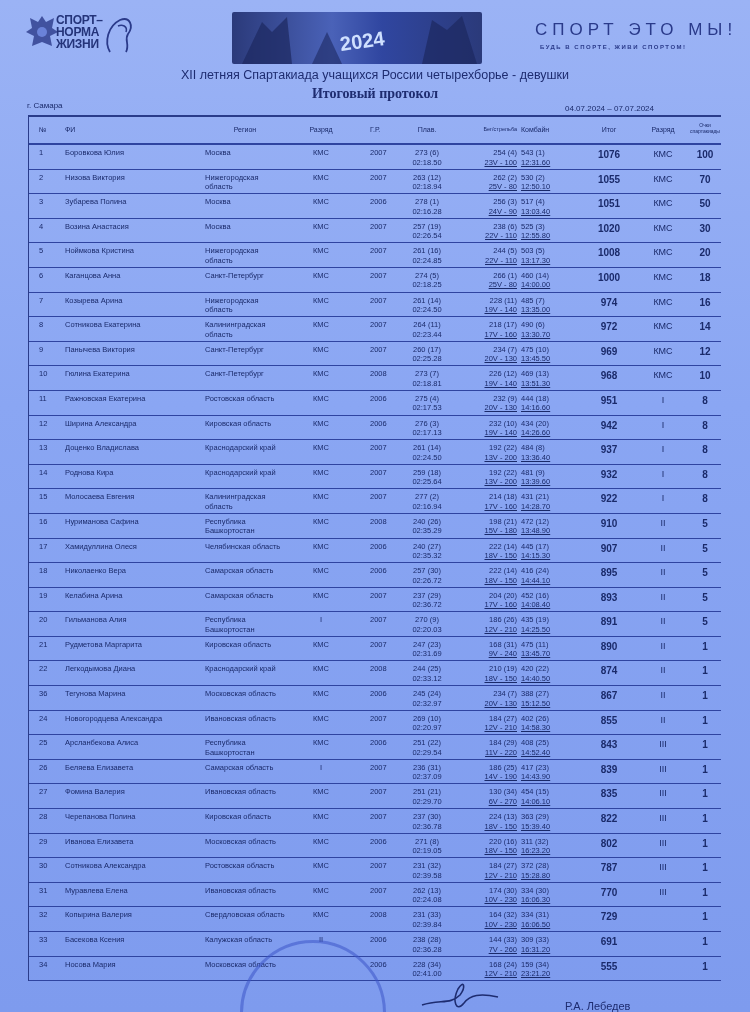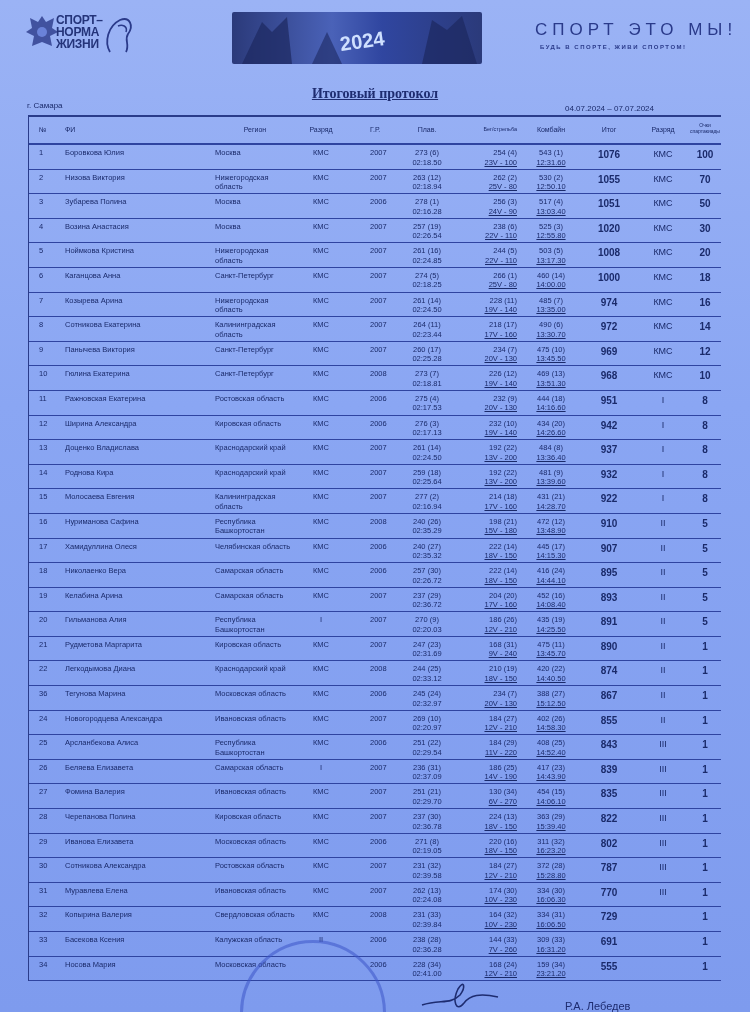--- a/index.html
+++ b/index.html
@@ -16,36 +16,36 @@
   }
   .header { position:absolute; left:0; top:0; width:750px; height:96px; }
   .emblem { position:absolute; left:22px; top:12px; width:40px; height:44px; }
   .logo-text { position:absolute; left:56px; top:14px; font-size:12px; font-weight:bold; line-height:12px; color:#24347a; letter-spacing:-0.3px; }
   .runner { position:absolute; left:100px; top:12px; width:40px; height:46px; }
   .banner { position:absolute; left:232px; top:12px; width:250px; height:52px; background:linear-gradient(90deg,#2b3a7a,#4a62b8 40%,#3046a0 60%,#2b3a7a); border-radius:2px; overflow:hidden; }
   .banner-year { position:absolute; left:108px; top:18px; color:#cfe0ff; font-weight:bold; font-size:20px; transform:rotate(-8deg); }
   .slogan { position:absolute; left:535px; top:20px; font-size:17px; letter-spacing:5px; color:#2a3a8a; }
   .slogan-sub { position:absolute; left:540px; top:44px; font-size:6px; letter-spacing:1.5px; color:#2a3a8a; font-weight:bold; }
   .event-title { position:absolute; left:0; top:68px; width:750px; text-align:center; font-size:12.5px; color:#1e2c70; }
-  .protocol-title { position:absolute; left:0; top:86px; width:750px; text-align:center; font-family:"Liberation Serif", serif; font-weight:bold; font-size:14px; color:#1e2c70;text-decoration:underline; }
+  .protocol-title { position:absolute; left:0; top:86px; width:750px; text-align:center; font-family:"Liberation Serif", serif; font-weight:bold; font-size:14px; color:#1e2c70; }
   .city { position:absolute; left:27px; top:101px; font-size:8px; }
   .dates { position:absolute; left:565px; top:104px; font-size:8px; }
 
   .table { position:absolute; left:28px; top:115px; width:692px; border-left:1px solid #2a3c8a; border-top:2px solid #2a3c8a; }
   .row { position:relative; height:23.6px; border-bottom:1.5px solid #2f44a0; font-size:7.5px; }
   .row.head { height:26px; border-bottom:2px solid #2f44a0; font-size:7px; }
   .cell { position:absolute; top:3px; line-height:9.5px; white-space:nowrap; }
   .c-no { left:10px; }
   .c-name { left:36px; }
-  .c-reg { left:186px; width:80px; white-space:normal; }
+  .c-reg { left:176px; width:80px; white-space:normal; }
   .c-rank { left:272px; width:40px; text-align:center; }
   .c-yr { left:330px;margin-left:11px; }
   .c-swim { left:368px; width:60px; text-align:center; }
   .c-shoot { left:428px; width:60px; text-align:right; }
-  .c-comb { left:492px; width:60px; text-align:center; }
+  .c-comb { left:492px; width:60px; text-align:left; }
   .c-total { left:560px; width:40px; text-align:center; font-size:10px; top:5px; font-weight:bold; }
   .c-frank { left:614px; width:40px; text-align:center; font-size:9px; top:5px; }
   .c-pts { left:660px; width:32px; text-align:center; font-size:10px; top:5px; font-weight:bold; }
   .head .cell { top:8px; }
   .head .c-pts { font-size:5px; top:5px; line-height:6px; font-weight:normal; }
   .head .c-shoot { font-size:5.5px; }
   .head .c-total { font-size:7px; font-weight:normal; top:8px; }
   .head .c-frank { font-size:7px; top:8px; }
   .under { text-decoration:underline; }
 
@@ -76,20 +76,21 @@
     <div class="banner">
       <svg width="250" height="52">
         <path d="M10 52 L30 10 L40 20 L55 5 L60 52 Z" fill="#1c2860" opacity=".7"></path>
         <path d="M190 52 L200 8 L215 18 L230 4 L245 52 Z" fill="#1c2860" opacity=".7"></path>
         <path d="M80 52 L95 20 L110 52 Z" fill="#1c2860" opacity=".6"></path>
       </svg>
       <div class="banner-year">2024</div>
     </div>
     <div class="slogan">СПОРТ  ЭТО МЫ!</div>
     <div class="slogan-sub">БУДЬ В СПОРТЕ, ЖИВИ СПОРТОМ!</div>
+    <div class="event-title">XII летняя Спартакиада учащихся России  четырехборье - девушки</div>
     <div class="protocol-title">Итоговый протокол</div>
     <div class="city">г. Самара</div>
     <div class="dates">04.07.2024 – 07.07.2024</div>
   </div>
 
   <div class="table" id="results-table">
     <div class="row head">
       <span class="cell c-no">№</span>
       <span class="cell c-name">ФИ</span>
       <span class="cell c-reg" style="text-align:center">Регион</span>

